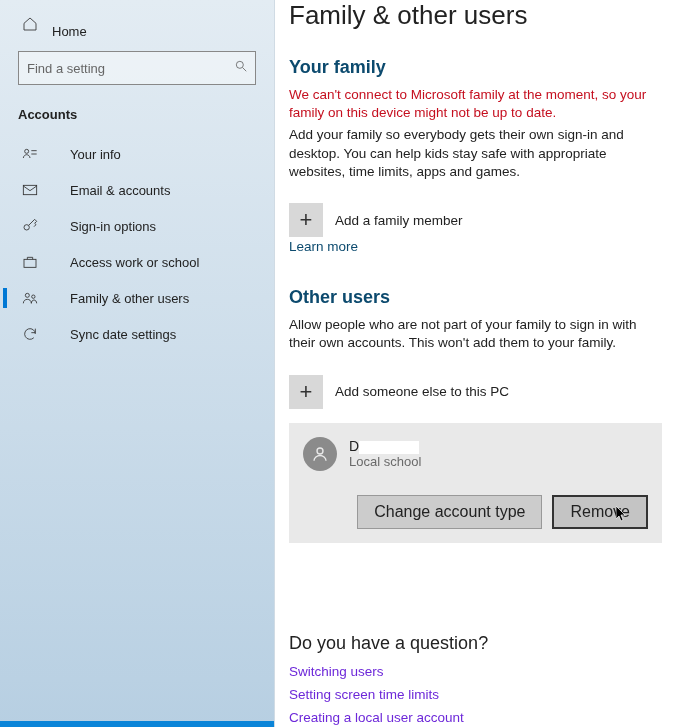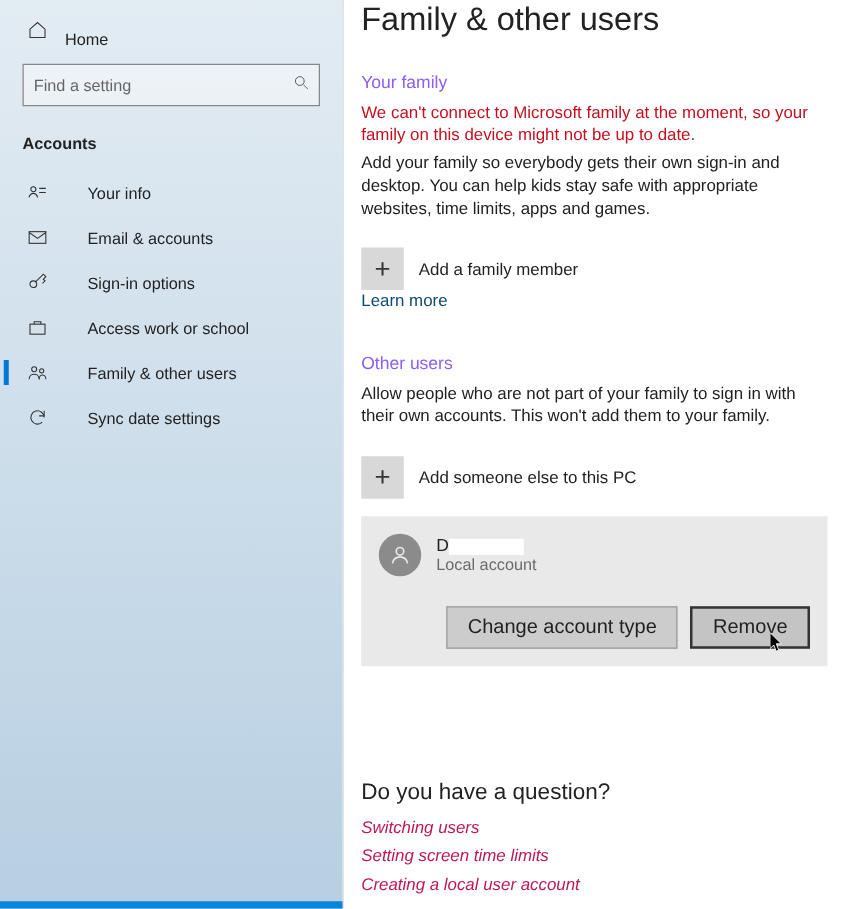--- a/index.html
+++ b/index.html
@@ -14,39 +14,39 @@
     .search-input { width: 100%; height: 34px; font-size: 13px; padding: 4px 24px 4px 8px; border: 1px solid #888; background: rgba(255,255,255,0.4); color: #555; }
     .search-input::placeholder { color: #666; }
     .search-icon { position: absolute; right: 8px; top: 8px; width: 14px; height: 14px; stroke: #555; fill: none; stroke-width: 1.3; }
     .section-label { font-size: 13px; font-weight: 600; color: #222; padding: 18px 18px 14px 18px; }
     .nav-list { display: flex; flex-direction: column; }
     .nav-item { display: flex; align-items: center; gap: 32px; padding: 10px 18px 10px 22px; font-size: 13px; color: #222; cursor: pointer; position: relative; }
     .nav-item.selected::before { content: ""; position: absolute; left: 3px; top: 8px; bottom: 8px; width: 4px; background: #0078d4; }
     .nav-icon { width: 16px; height: 16px; stroke: #333; fill: none; stroke-width: 1.3; flex-shrink: 0; }
     .content { flex: 1; padding: 0 18px 0 14px; overflow-y: auto; }
     .page-title { font-size: 26px; font-weight: 400; color: #222; margin-top: 0; }
-    .section-h { font-size: 14px; font-weight: 400; color: #8b5cf6; margin-top: 26px; margin-bottom: 8px; }
+    .section-h { font-size: 18px; font-weight: 700; color: #0c4a6e; margin-top: 26px; margin-bottom: 8px; }
     .error-text { color: #c50f1f; font-size: 13.5px; line-height: 1.35; margin-top: 6px; }
     .body-text { color: #222; font-size: 13.5px; line-height: 1.35; margin-top: 4px; }
     .add-row { display: flex; align-items: center; gap: 12px; margin-top: 22px; cursor: pointer; }
     .plus-box { width: 34px; height: 34px; background: #d8d8d8; display: flex; align-items: center; justify-content: center; font-size: 22px; color: #333; }
     .add-label { font-size: 13.5px; color: #222; }
     .link { color: #0c4a6e; font-size: 13.5px; cursor: pointer; display: inline-block; }
     .user-card { background: #e9e9e9; margin-top: 14px; padding: 14px 14px 14px 14px; }
     .user-head { display: flex; align-items: center; gap: 12px; }
     .avatar { width: 34px; height: 34px; border-radius: 50%; background: #8b8b8b; display: flex; align-items: center; justify-content: center; }
     .avatar svg { width: 18px; height: 18px; stroke: #e9e9e9; fill: none; stroke-width: 1.8; }
     .user-name { font-size: 14px; color: #222; }
     .user-name-mask { display:inline-block; background:#fff; width:60px; height:13px; vertical-align:middle; }
     .user-sub { font-size: 13px; color: #6a6a6a; }
     .user-actions { display: flex; justify-content: flex-end; gap: 10px; margin-top: 24px; }
     .btn { font-size: 16px; padding: 6px 16px; background: #ccc; border: 1px solid #999; cursor: pointer; color: #222; }
     .btn.active { border: 2px solid #333; background: #c4c4c4; }
     .question-h { font-size: 18px; font-weight: 400; color: #222; margin-top: 90px; margin-bottom: 10px; }
-    .help-link { color: #be185d; font-size: 13.5px; display: block; margin-bottom: 8px; cursor: pointer; font-style: italic; }
+    .help-link { color: #6d28d9; font-size: 13.5px; display: block; margin-bottom: 8px; cursor: pointer; }
     .cursor { position: absolute; width: 12px; height: 16px; pointer-events:none; }
   </style>
 </head>
 <body>
 
 <div class="sidebar">
   <div class="home-row">
     <svg viewBox="0 0 24 24">
         <path d="M3 11 L12 3 L21 11 V21 H3 Z"></path>
       </svg>
@@ -135,21 +135,21 @@
   <div class="user-card">
     <div class="user-head">
       <div class="avatar">
         <svg viewBox="0 0 24 24">
             <circle cx="12" cy="8" r="4"></circle>
             <path d="M4 21c0-4 4-7 8-7s8 3 8 7"></path>
           </svg>
       </div>
       <div>
         <div class="user-name"><span>D</span><span class="user-name-mask"></span></div>
-        <div class="user-sub">Local account</div>
+        <div class="user-sub">Local school</div>
       </div>
     </div>
     <div class="user-actions">
       <button class="btn">Change account type</button>
       <button class="btn active">Remove</button>
     </div>
   </div>
 
   <h2 class="question-h">Do you have a question?</h2>
   <a class="help-link">Switching users</a>

